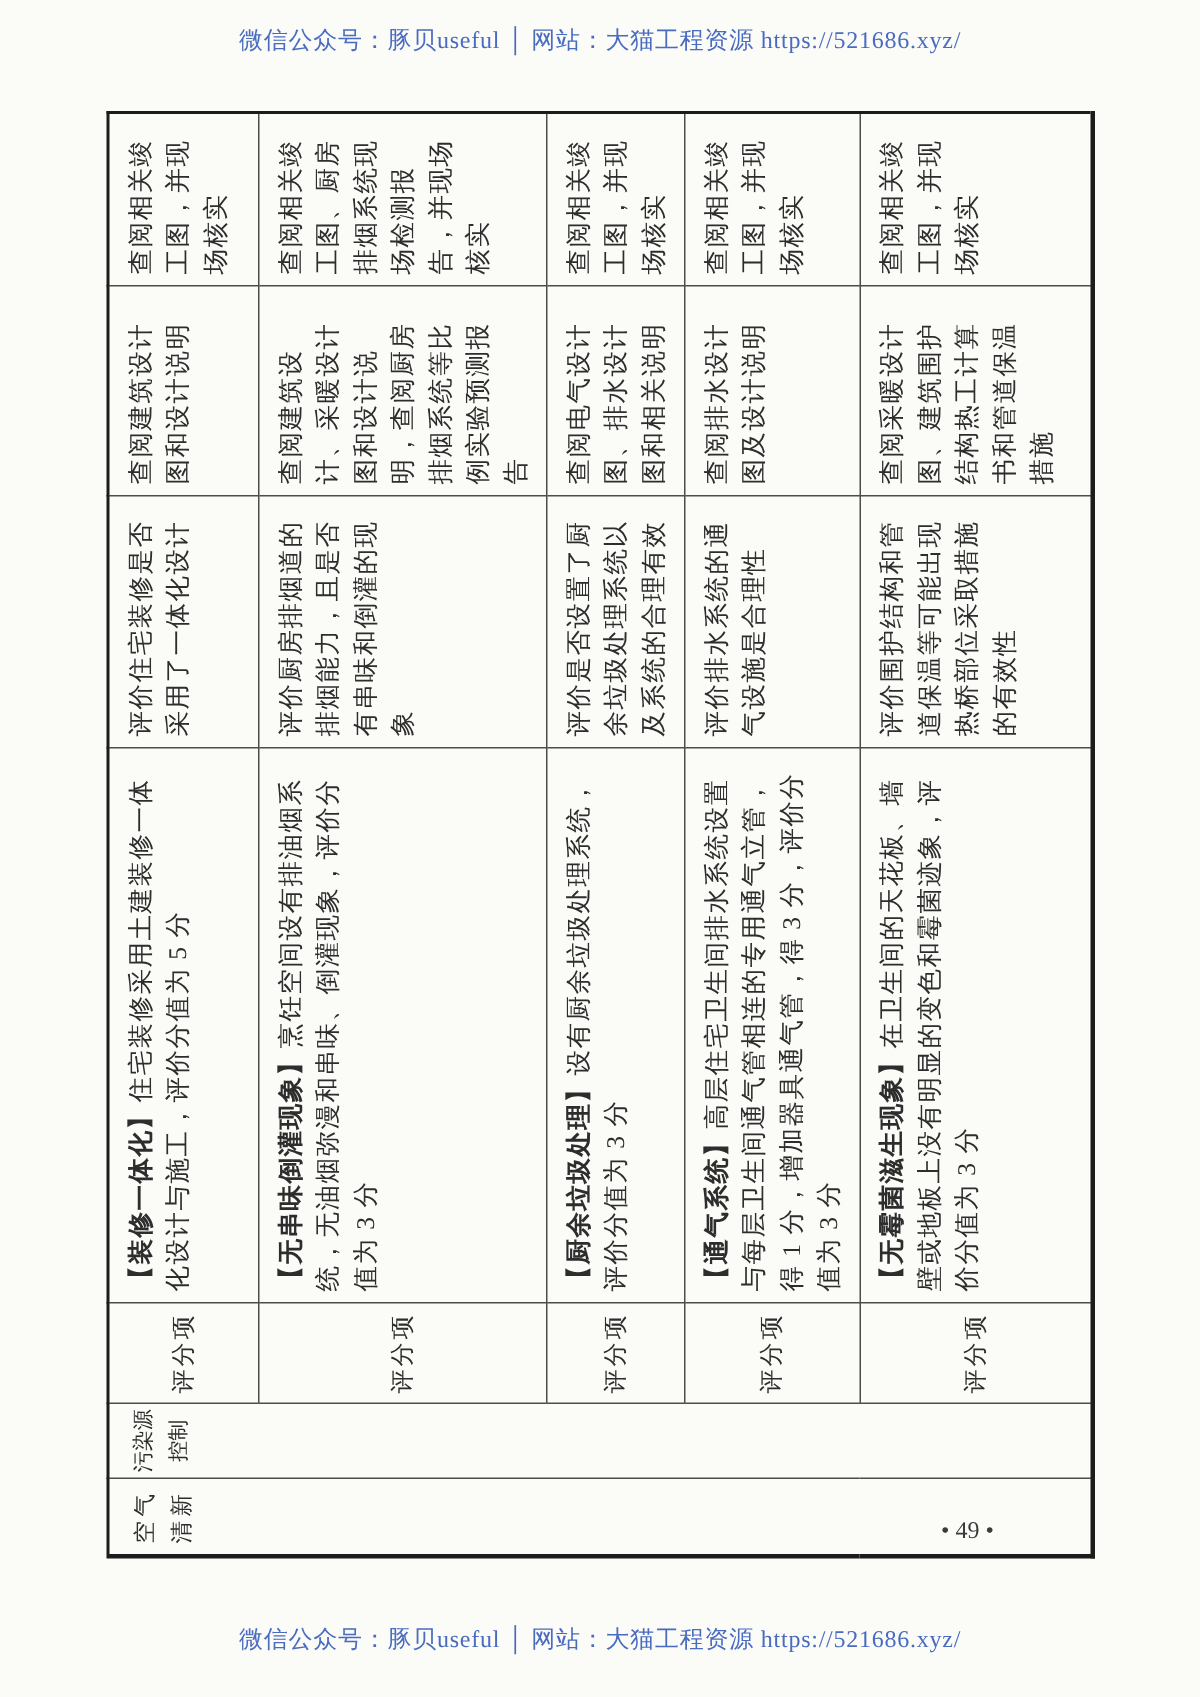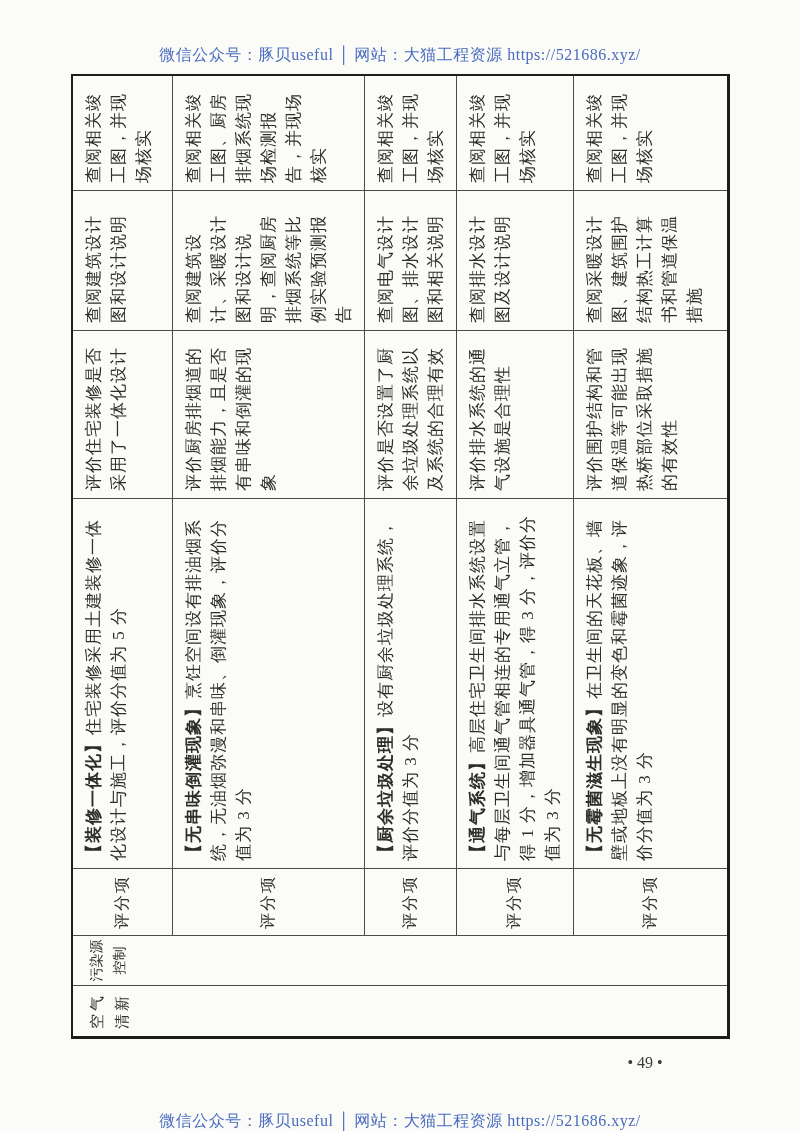--- a/index.html
+++ b/index.html
@@ -11,27 +11,26 @@
     color: #2d2d2d;
     overflow: hidden;
   }
   .wm {
     position: absolute;
     left: 0; width: 800px;
     text-align: center;
     color: #4a6cc0;
     font-size: 16px;
     letter-spacing: 0.5px;
-    margin-top: 28px;
   }
   .wm-top { top: 17px; }
   .wm-bottom { top: 1083px; }
   .page-num {
     position: absolute;
-    left: 600px; top: 1054px; width: 90px;
+    left: 600px; top: 1012px; width: 90px;
     text-align: center;
     color: #3b3b3b;
     font-size: 16px;
   }
   
   .table-wrap {
     position: absolute;
     left: 71px; top: 77px;
     width: 630px; height: 962px;
   }

